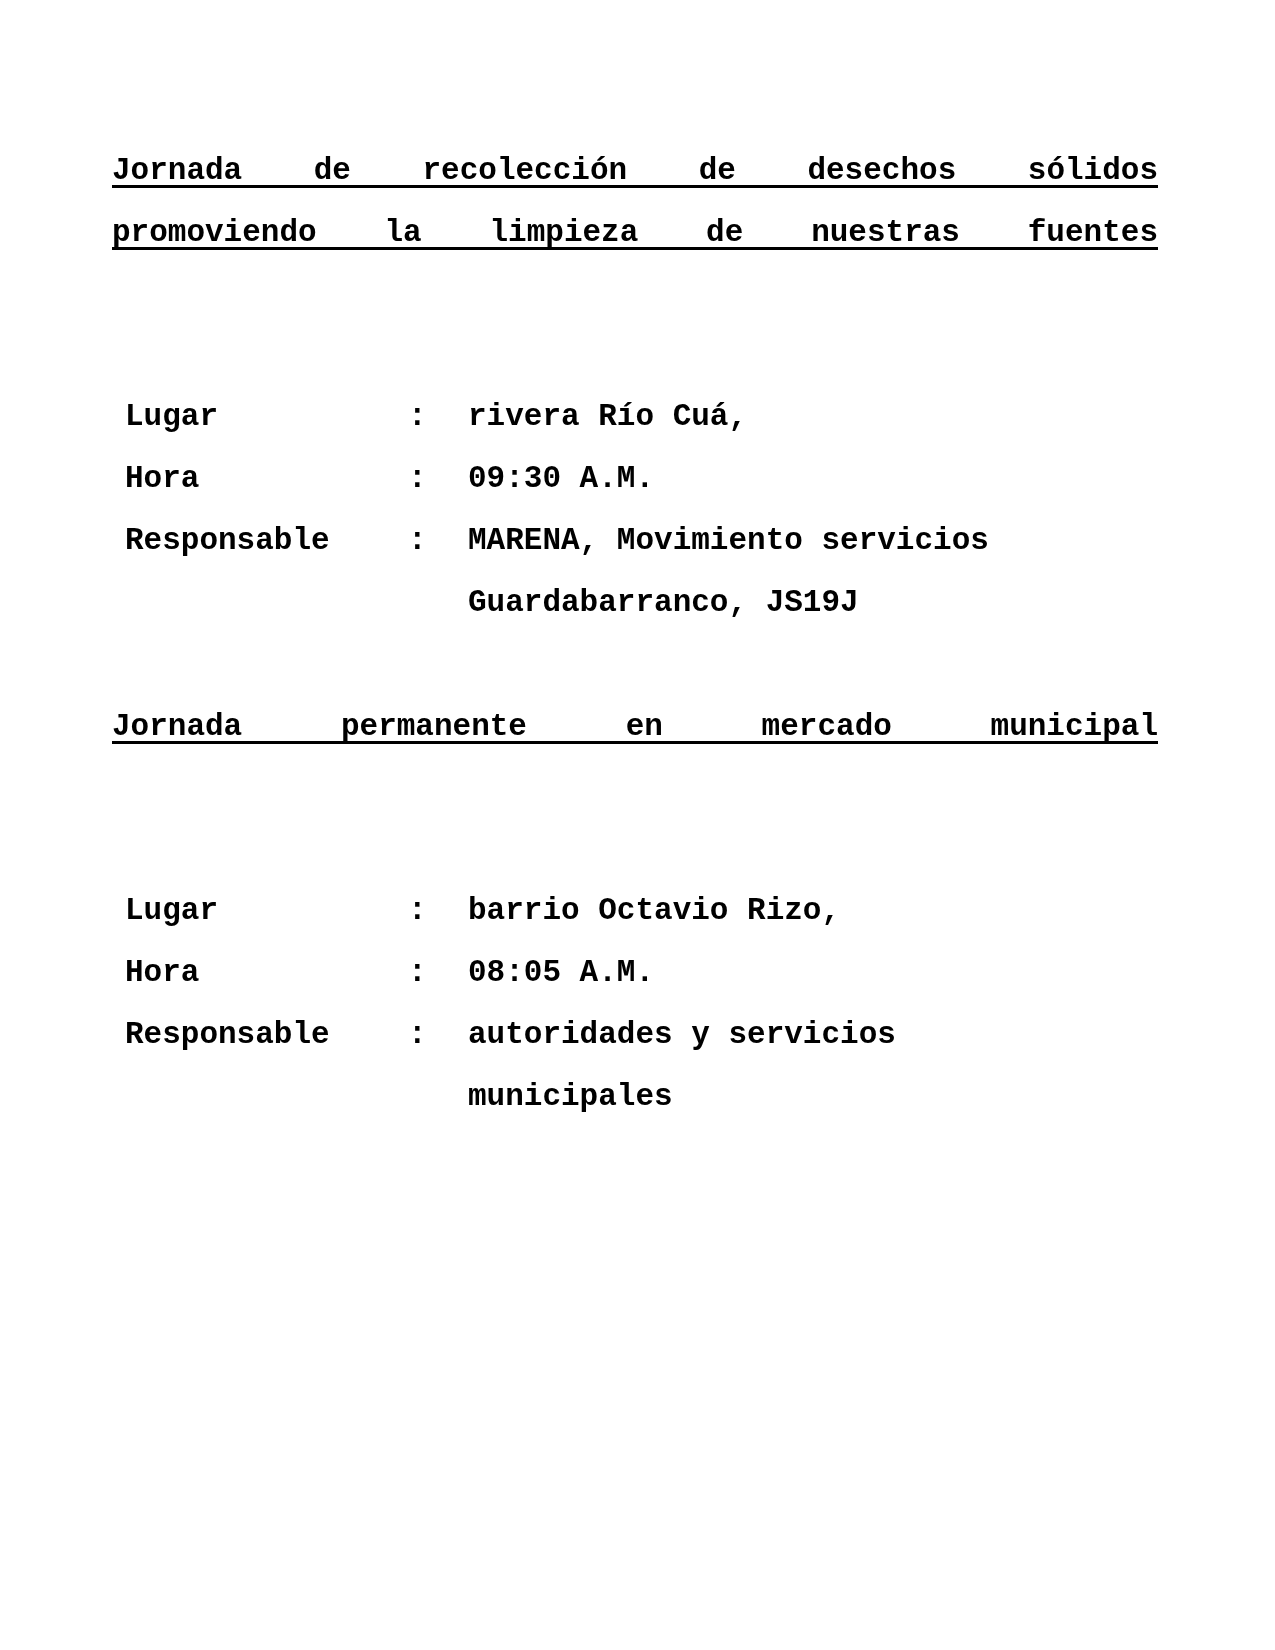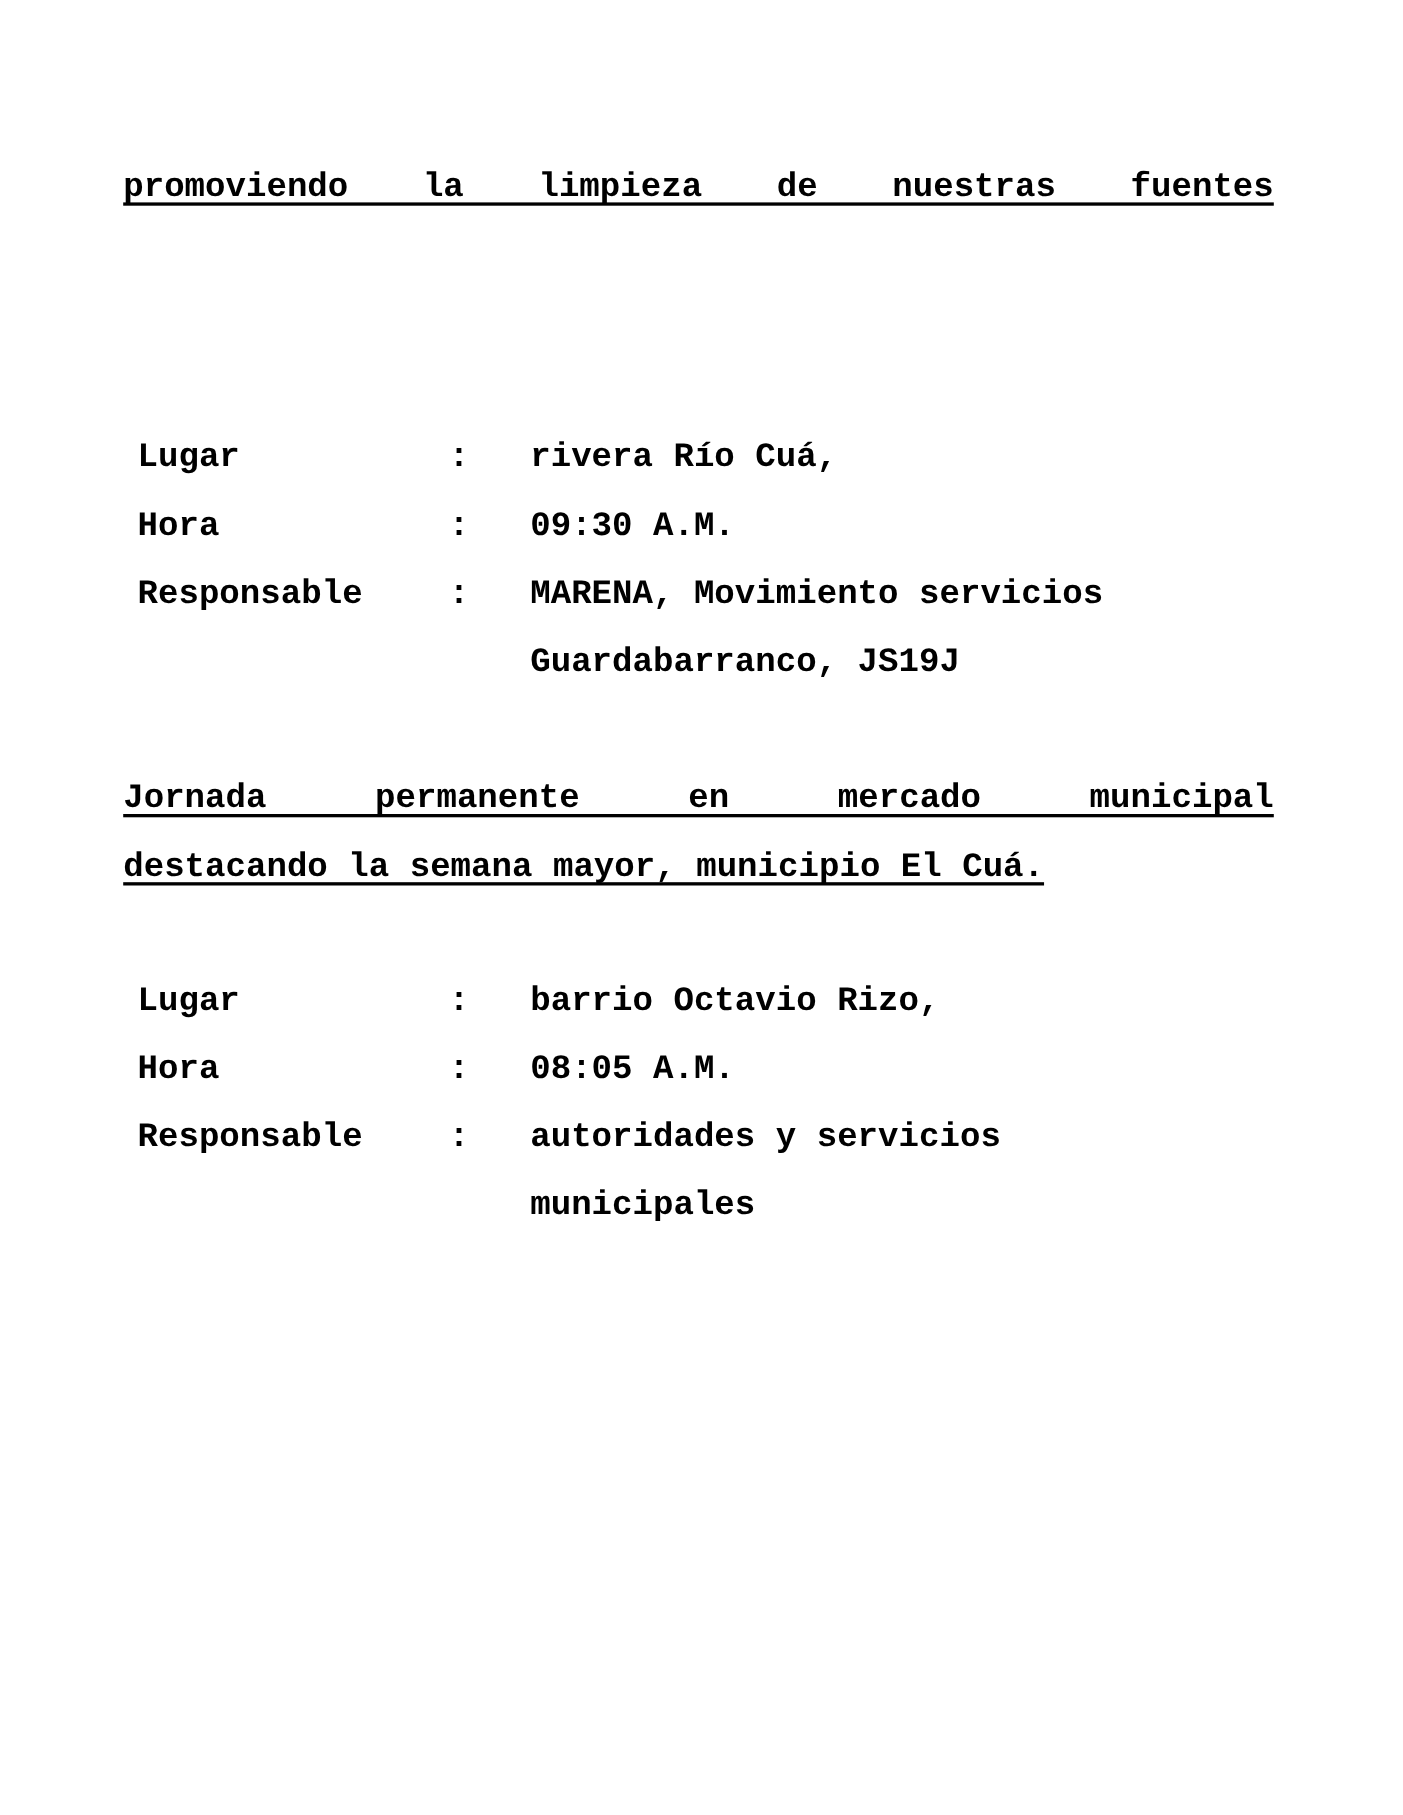--- a/index.html
+++ b/index.html
@@ -7,26 +7,27 @@
            font-family: "Liberation Mono", "DejaVu Sans Mono", monospace;
            font-weight: bold; color: #000; font-size: 31px; }
     .heading { position: absolute; left: 112px; width: 1046px; }
     .hline { display: block; height: 62px; line-height: 62px; white-space: nowrap; }
     .justify { text-align: justify; text-align-last: justify; }
     .hline span.u { text-decoration: underline; text-decoration-thickness: 3px; text-underline-offset: 6px; }
     .justify { text-decoration: underline; text-decoration-thickness: 3px; text-underline-offset: 6px; }
     .row { position: absolute; left: 112px; height: 62px; line-height: 62px; white-space: nowrap; }
     .lbl { position: absolute; left: 13px; }
     .colon { position: absolute; left: 296px; }
-    .val { position: absolute; left: 370px; }
+    .val { position: absolute; left: 356px; }
   </style>
 </head>
 <body>
 
 <div class="heading" style="top:140px;">
+  <div class="hline justify">Jornada de recolección de desechos sólidos</div>
   <div class="hline justify">promoviendo la limpieza de nuestras fuentes</div>
 </div>
 
 <div class="row" style="top:386px;">
   <span class="lbl">Lugar</span>
   <span class="colon">:</span>
   <span class="val">rivera Río Cuá,</span>
 </div>
 <div class="row" style="top:448px;">
   <span class="lbl">Hora</span>
@@ -37,21 +38,20 @@
   <span class="lbl">Responsable</span>
   <span class="colon">:</span>
   <span class="val">MARENA, Movimiento servicios</span>
 </div>
 <div class="row" style="top:572px;">
   <span class="val">Guardabarranco, JS19J</span>
 </div>
 
 <div class="heading" style="top:696px;">
   <div class="hline justify">Jornada permanente en mercado municipal</div>
-  <div class="hline"><span class="u">destacando la semana mayor, municipio El Cuá.</span></div>
 </div>
 
 <div class="row" style="top:880px;">
   <span class="lbl">Lugar</span>
   <span class="colon">:</span>
   <span class="val">barrio Octavio Rizo,</span>
 </div>
 <div class="row" style="top:942px;">
   <span class="lbl">Hora</span>
   <span class="colon">:</span>

